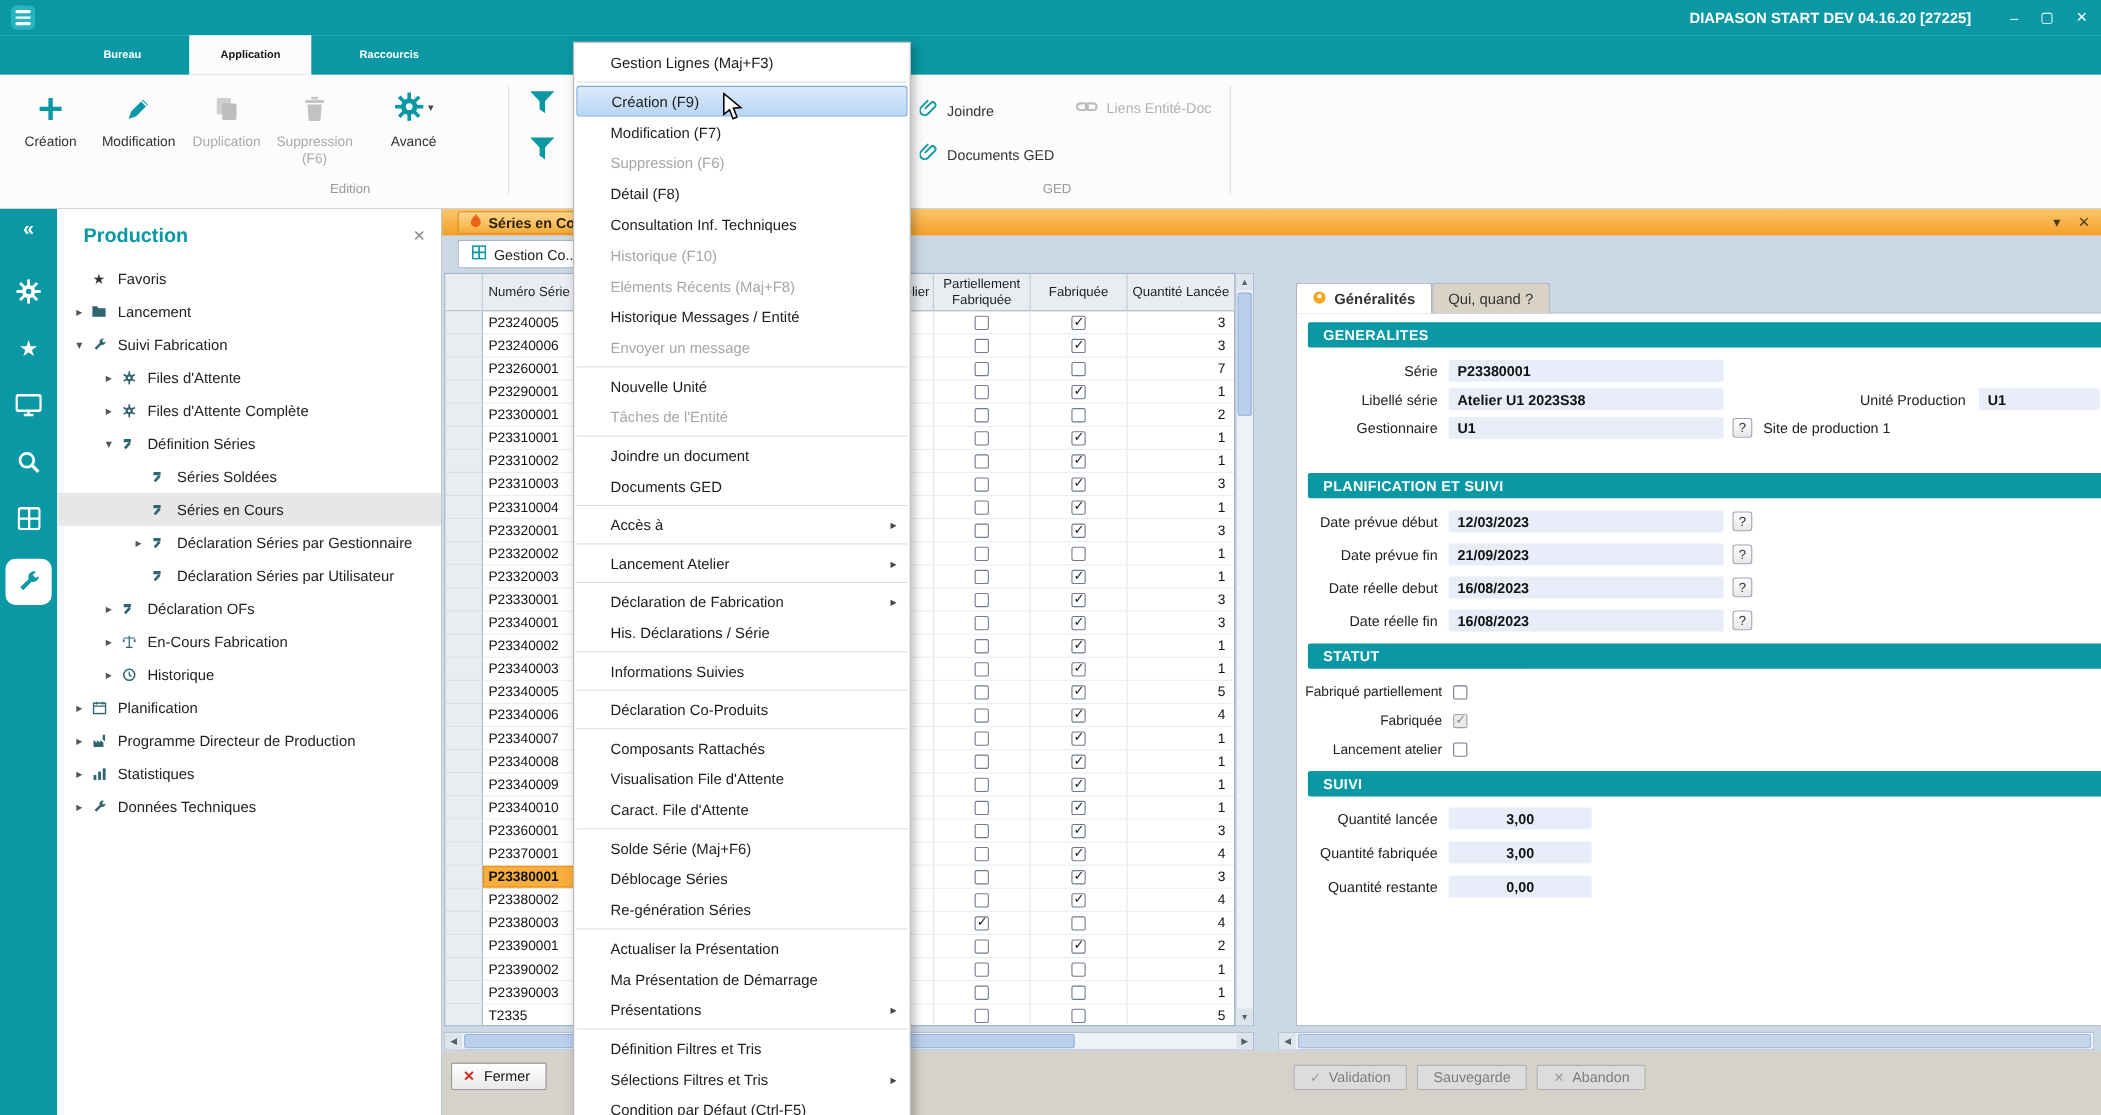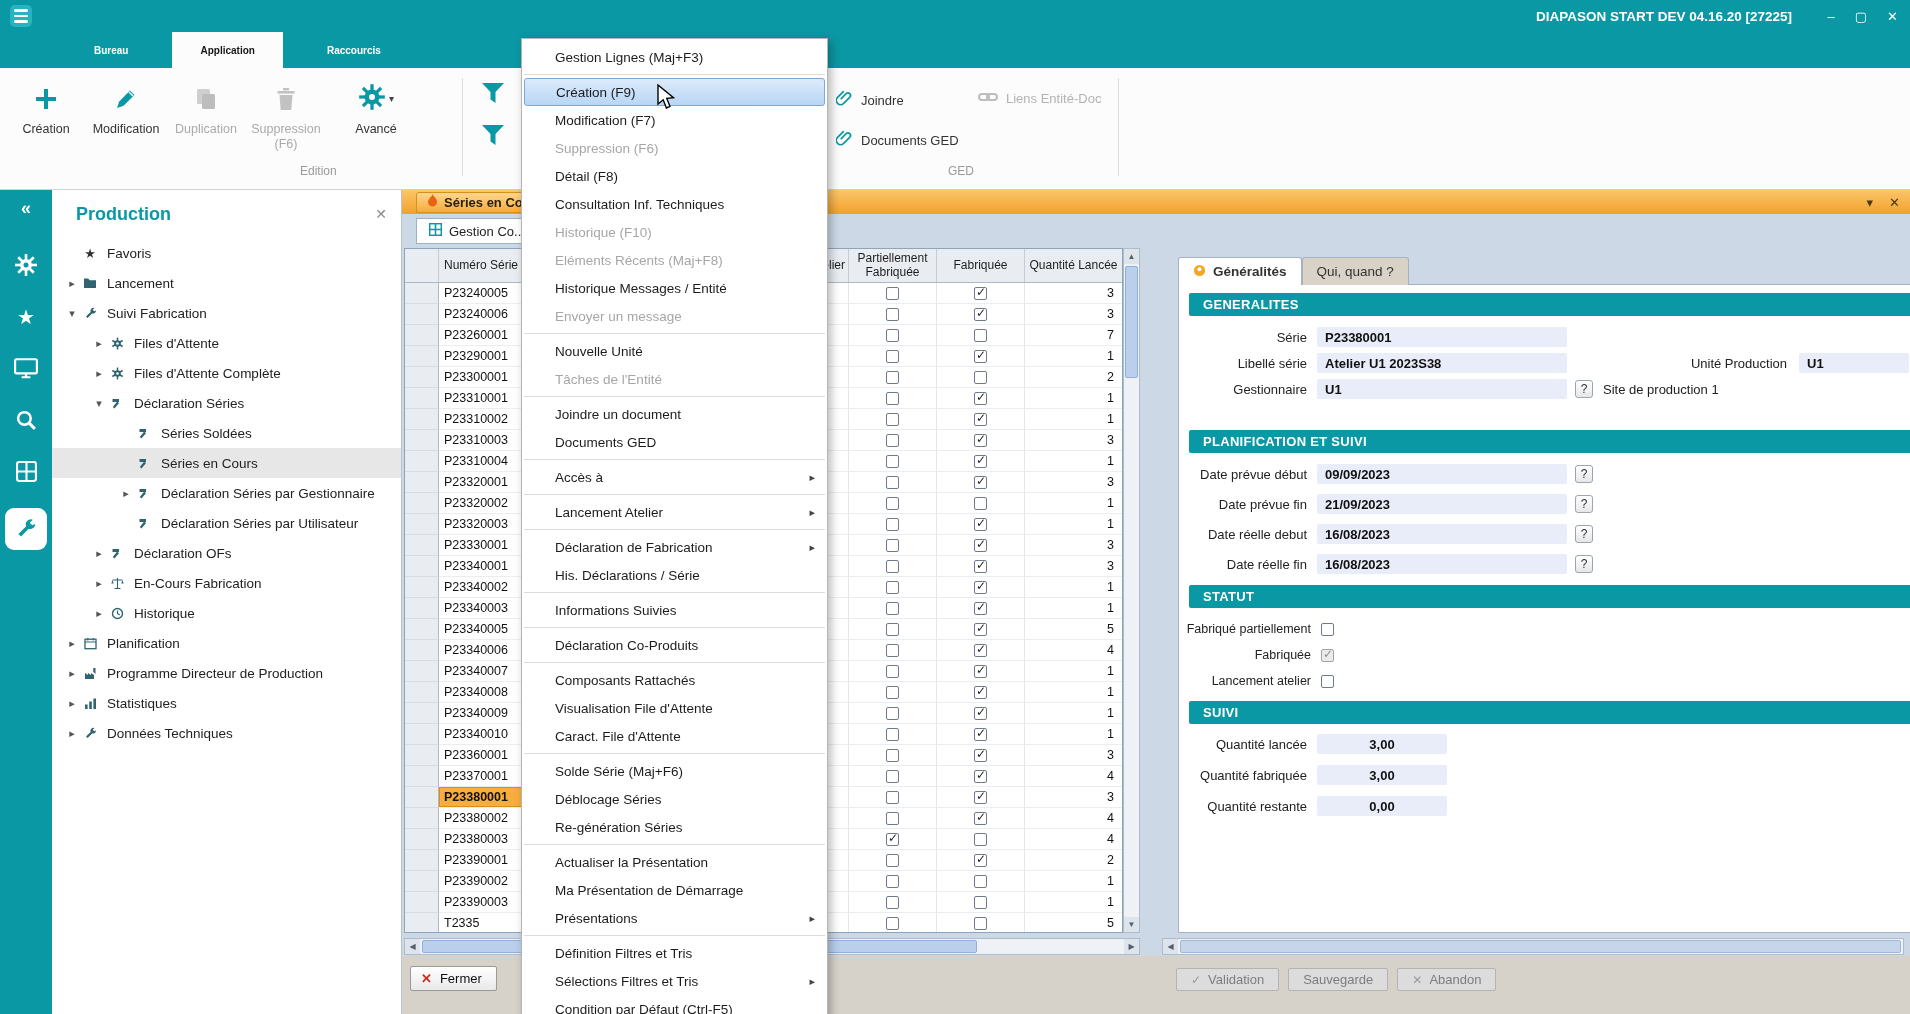--- a/index.html
+++ b/index.html
@@ -352,21 +352,21 @@
         <div class="tree-row" style="padding-left: 39px;">
           <span class="tw">▾</span>
           <span class="ti">
             <svg width="13" height="13" viewBox="0 0 13 13">
               <g fill="#2f6470">
                 <path d="M1.5 2h6.5v3H1.5z"></path>
                 <path d="M6.2 4.5l1.8 1.8-4.6 5.2-1.6-1.6z"></path>
               </g>
             </svg>
           </span>
-          <span class="tl">Déclaration Séries</span>
+          <span class="tl">Définition Séries</span>
         </div>
         <div class="tree-row" style="padding-left: 66px;">
           <span class="tw"></span>
           <span class="ti">
             <svg width="13" height="13" viewBox="0 0 13 13">
               <g fill="#2f6470">
                 <path d="M1.5 2h6.5v3H1.5z"></path>
                 <path d="M6.2 4.5l1.8 1.8-4.6 5.2-1.6-1.6z"></path>
               </g>
             </svg>
@@ -970,21 +970,21 @@
       <span class="flab">Gestionnaire</span>
       <span class="fval w250 bold">U1</span>
       <button class="qbtn">?</button>
       <span class="site">Site de production 1</span>
     </div>
 
     <div class="sbar mt28">PLANIFICATION ET SUIVI</div>
     <div class="mt8" id="plan-rows">
         <div class="frow mb4">
           <span class="flab">Date prévue début</span>
-          <span class="fval w250 bold">09/09/2023</span>
+          <span class="fval w250 bold">12/03/2023</span>
           <button class="qbtn">?</button>
         </div>
         <div class="frow mb4">
           <span class="flab">Date prévue fin</span>
           <span class="fval w250 bold">21/09/2023</span>
           <button class="qbtn">?</button>
         </div>
         <div class="frow mb4">
           <span class="flab">Date réelle debut</span>
           <span class="fval w250 bold">16/08/2023</span>

